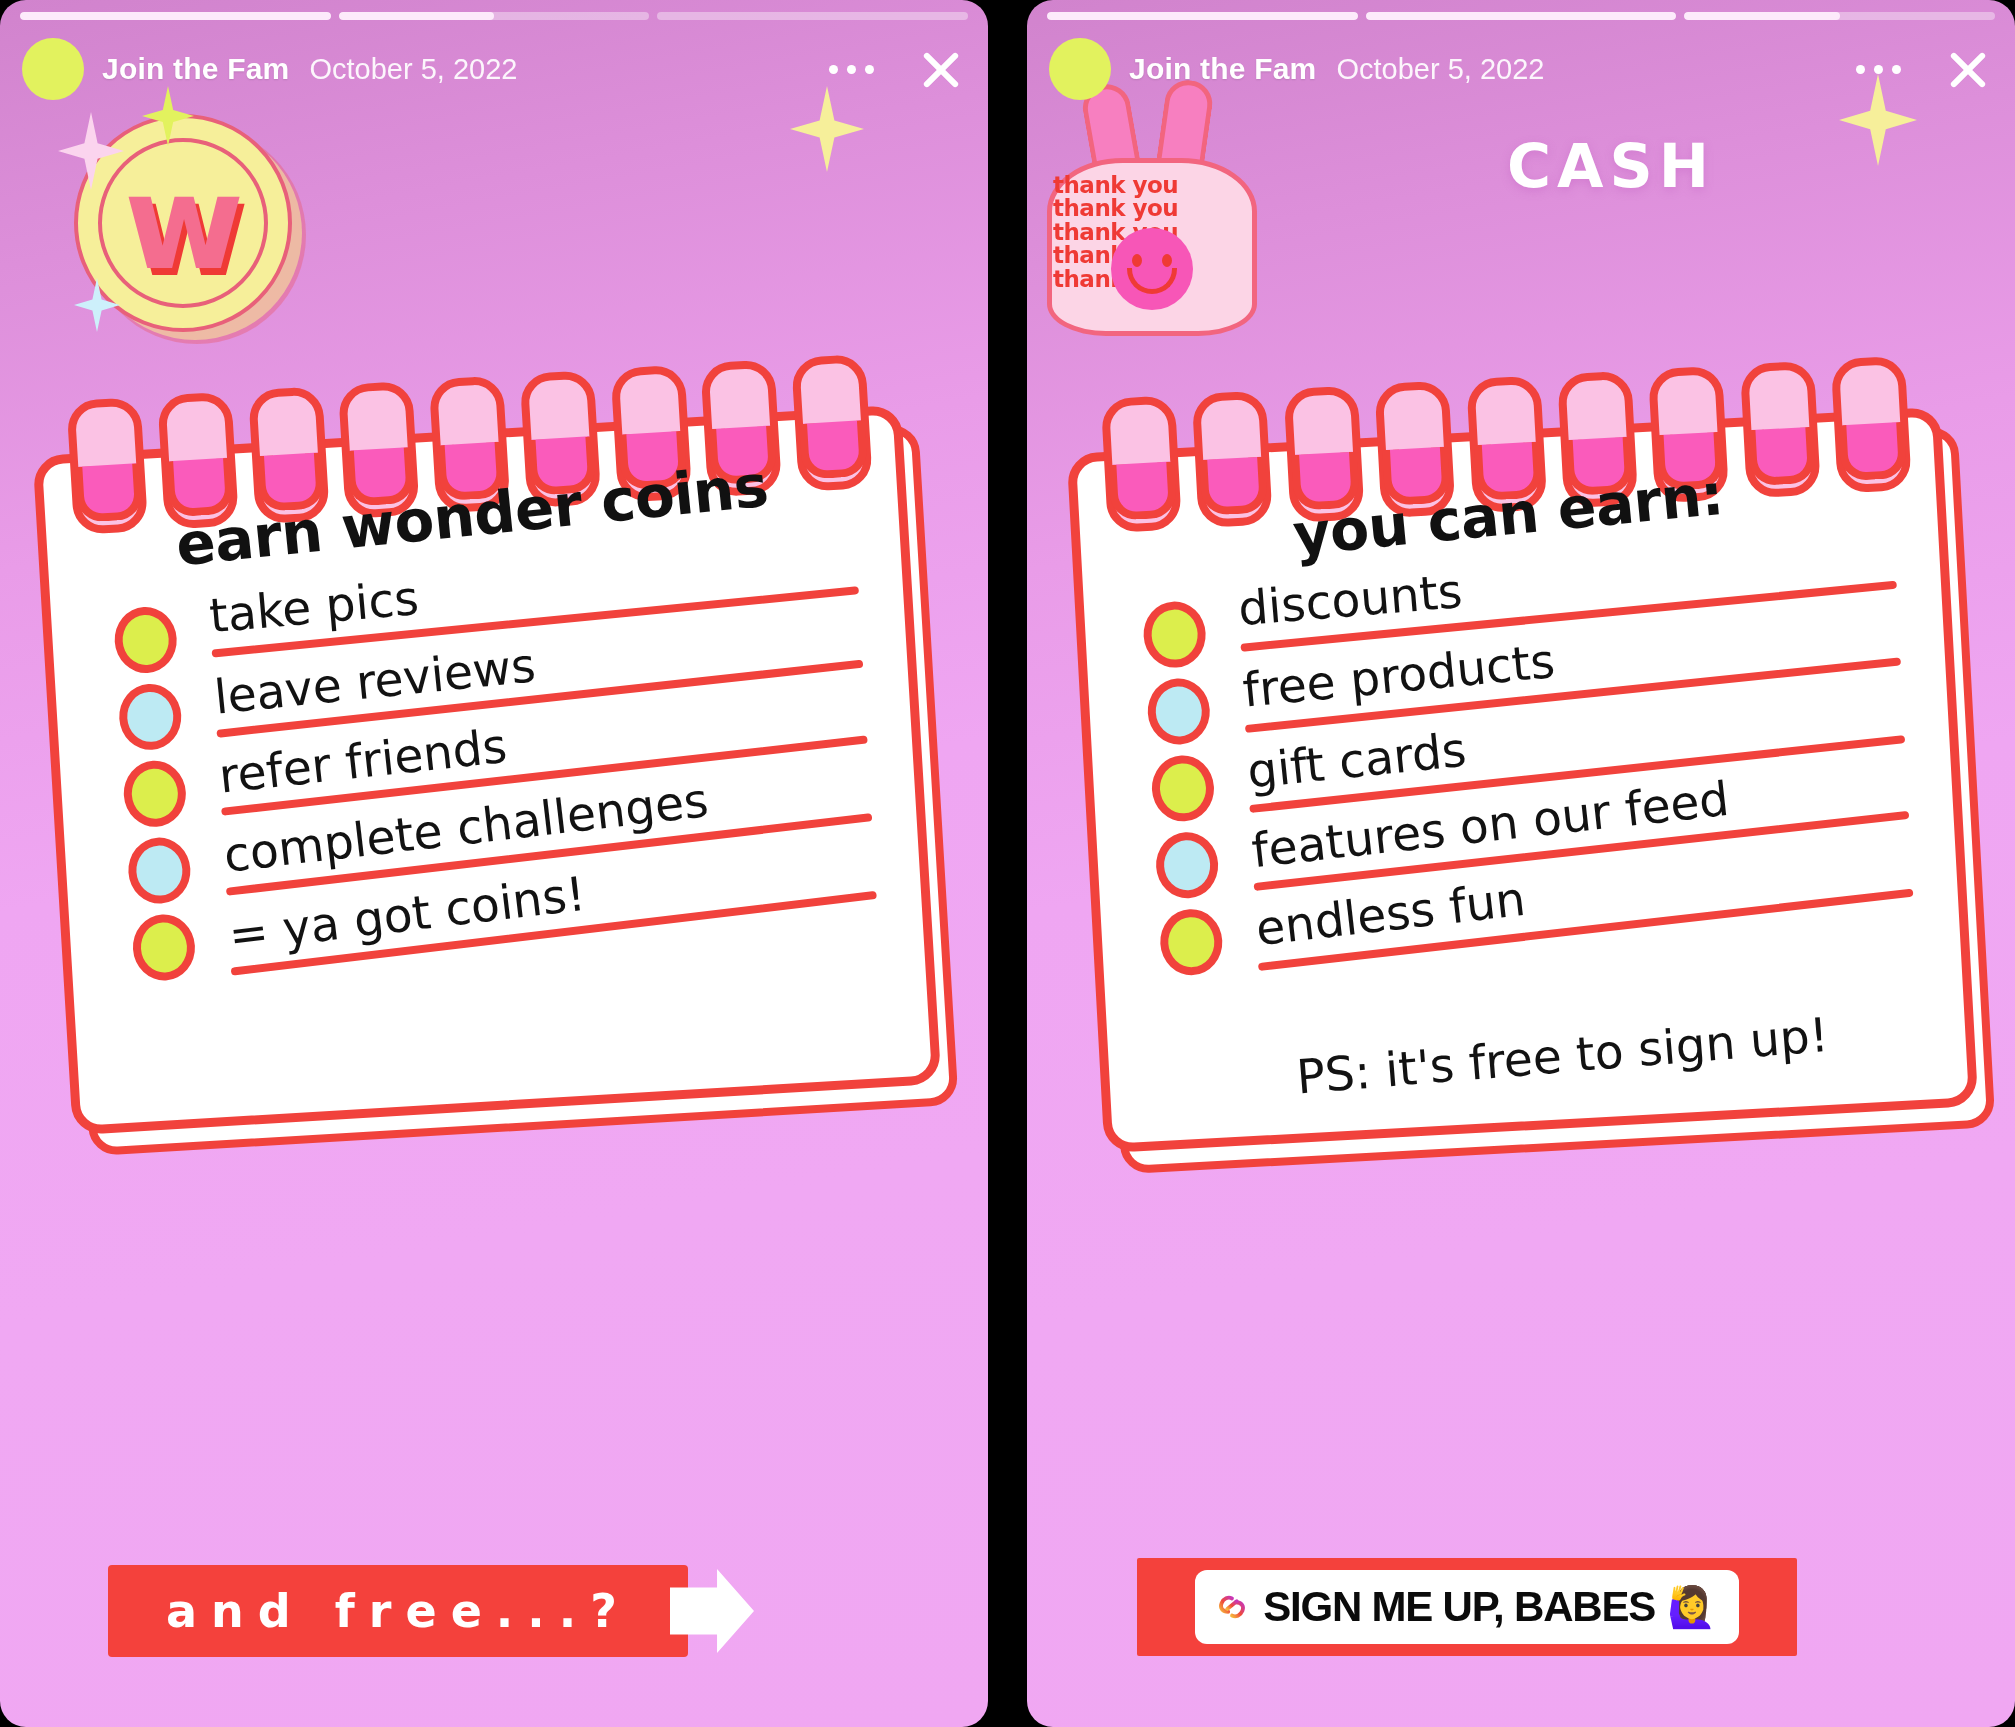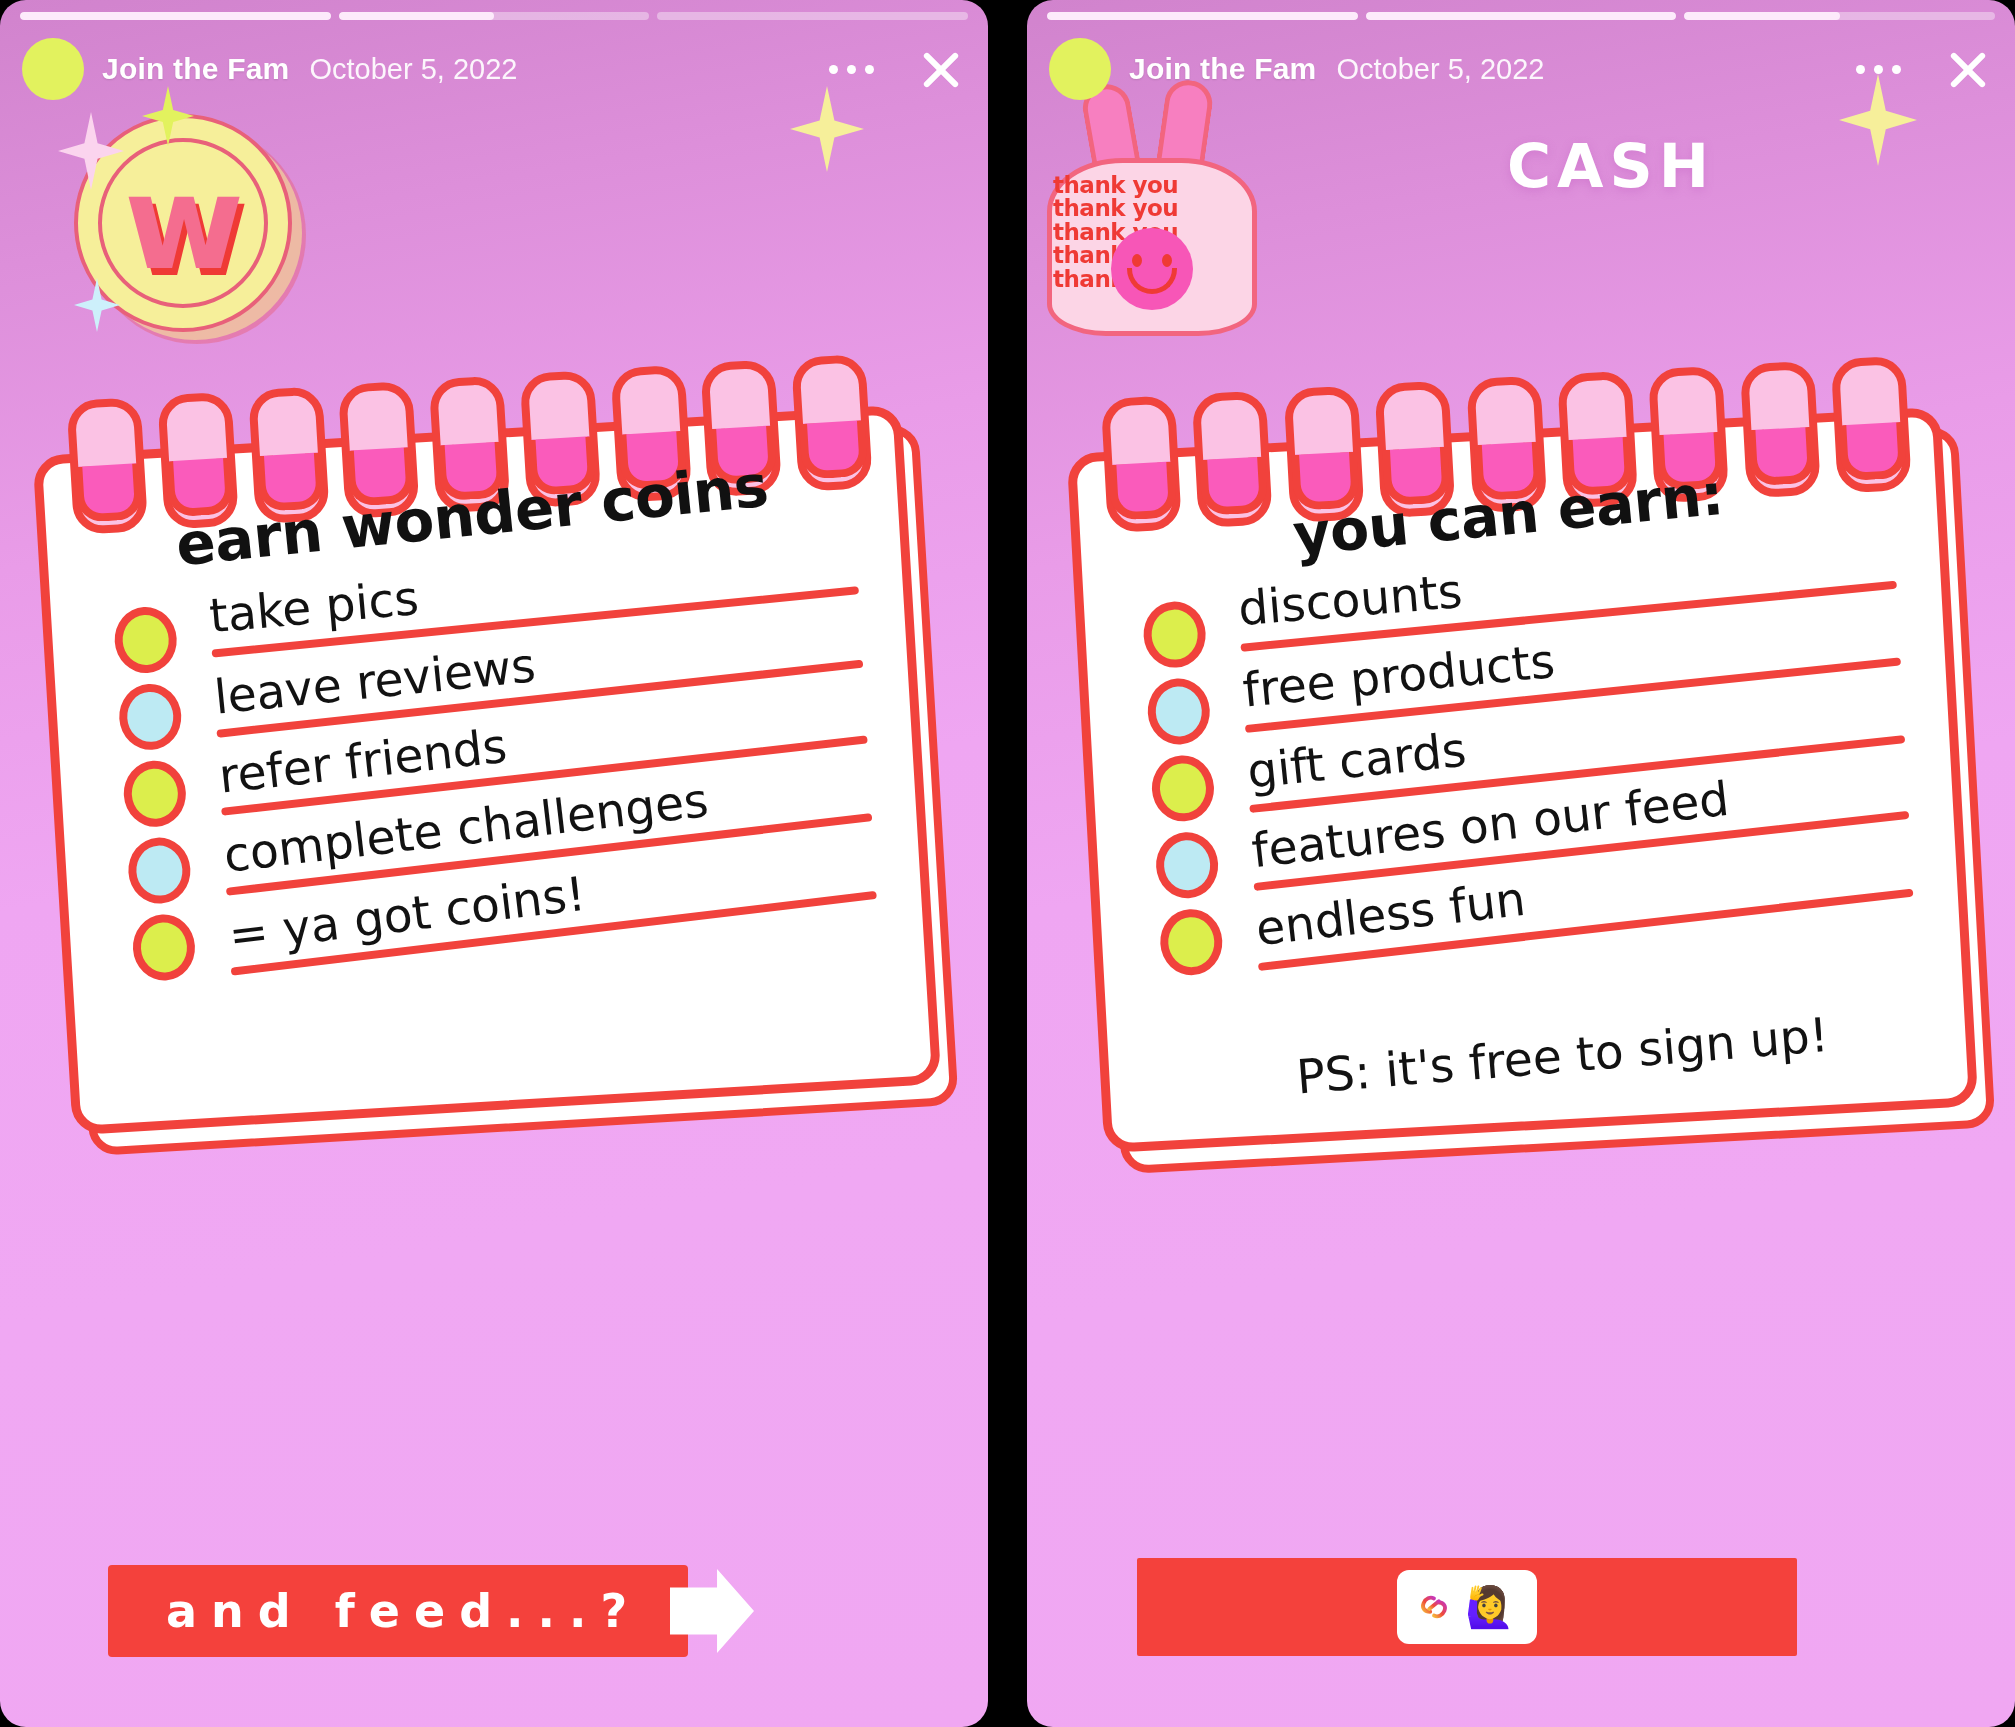--- a/index.html
+++ b/index.html
@@ -351,21 +351,21 @@
             <div class="bullet lime" style="top:18px"></div>
             <div class="rtext" style="top:-4px;transform:rotate(-3.4deg)">= ya got coins!</div>
             <div class="rline" style="top:56px;transform:rotate(-3.4deg)"></div>
           </div>
         </div>
       </div>
     </div>
 
     <div class="cta-wrap cta-1">
       <div class="cta-bar">
-        <div class="cta-text">and feed...?</div>
+        <div class="cta-text">and free...?</div>
       </div>
       <div class="cta-arrow"></div>
     </div>
   </div>
 
   <div class="gutter"></div>
 
   <div class="panel">
     <div class="flowers" id="flowers-2">
         <div class="flower" style="left: 425px; top: 45px; width: 190px; height: 224.2px; opacity: 0.6;"><span style="width: 76px; height: 76px; background: rgb(224, 185, 171); left: 57px; top: -22.306px;"></span><span style="width: 76px; height: 76px; background: rgb(224, 185, 171); left: -11.4px; top: 11.324px;"></span><span style="width: 76px; height: 76px; background: rgb(224, 185, 171); left: 125.4px; top: 11.324px;"></span><span style="width: 76px; height: 76px; background: rgb(224, 185, 171); left: -26.6px; top: 69.616px;"></span><span style="width: 76px; height: 76px; background: rgb(224, 185, 171); left: 140.6px; top: 69.616px;"></span><span style="width: 76px; height: 76px; background: rgb(224, 185, 171); left: -11.4px; top: 127.908px;"></span><span style="width: 76px; height: 76px; background: rgb(224, 185, 171); left: 125.4px; top: 127.908px;"></span><span style="width: 76px; height: 76px; background: rgb(224, 185, 171); left: 57px; top: 163.78px;"></span><span style="width: 76px; height: 76px; background: rgb(224, 185, 171); left: 57px; top: 74.1px;"></span></div>
@@ -490,18 +490,19 @@
                   <stop offset="100%" stop-color="#c836b8"></stop>
                 </linearGradient>
               </defs>
               <g fill="none" stroke="url(#igGrad)" stroke-width="4" stroke-linecap="round">
                 <path d="M16 25 C10 25 7 21 9 16 C11 11 16 9 20 11"></path>
                 <path d="M24 15 C30 15 33 19 31 24 C29 29 24 31 20 29"></path>
                 <path d="M15 22 L25 14"></path>
               </g>
             </svg>
           </span>
+          <span class="link-label">SIGN ME UP, BABES</span>
           <span class="link-emoji">🙋‍♀️</span>
         </div>
       </div>
     </div>
   </div>
 </div>
 
 </body></html>

